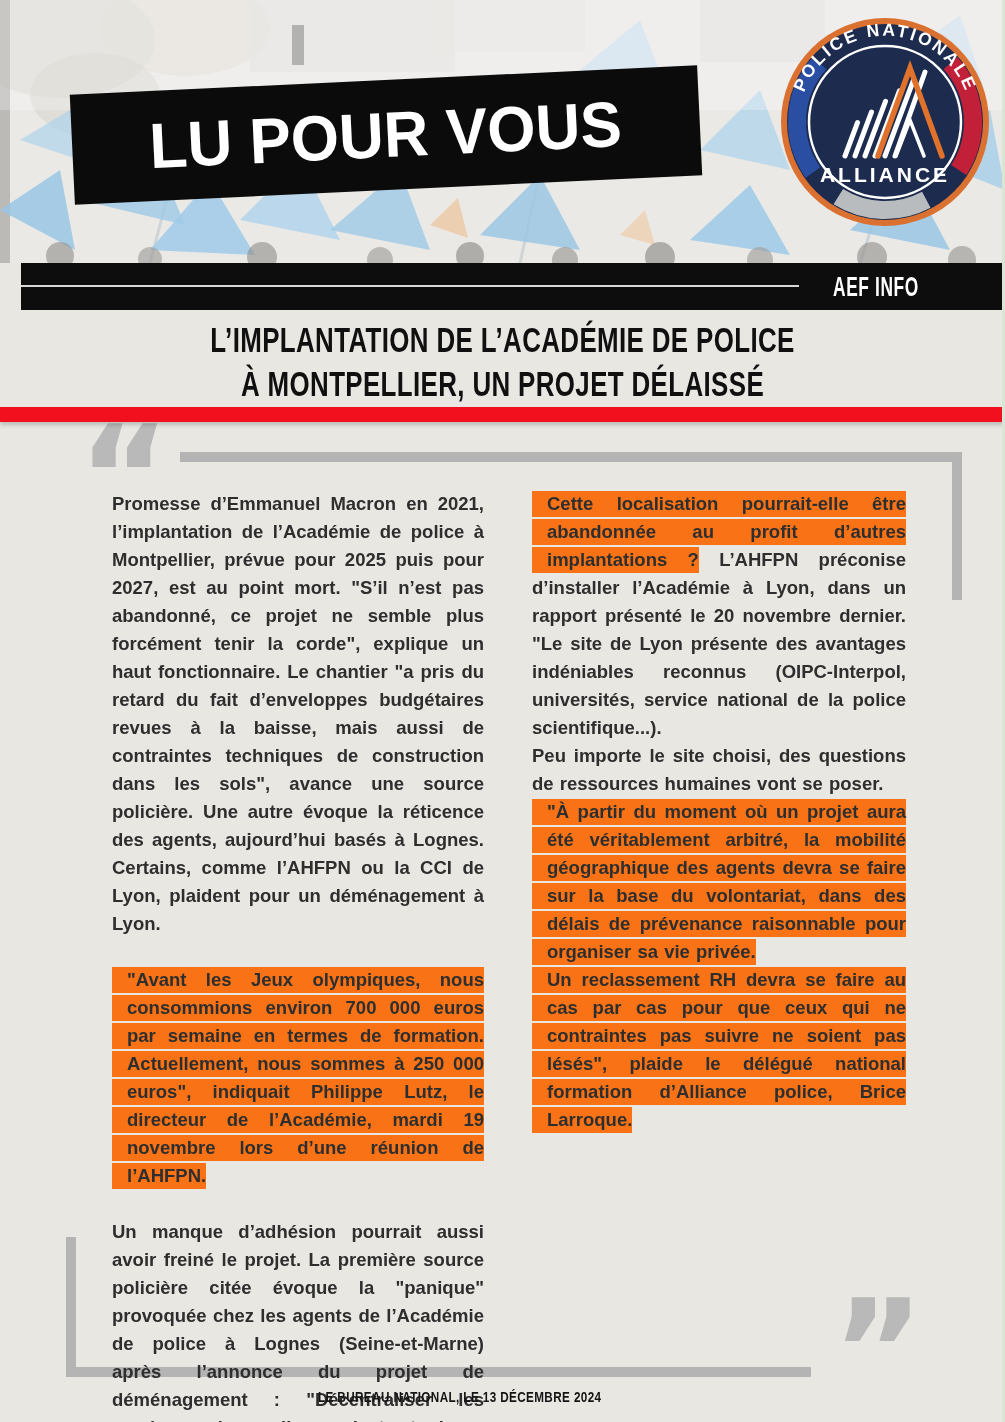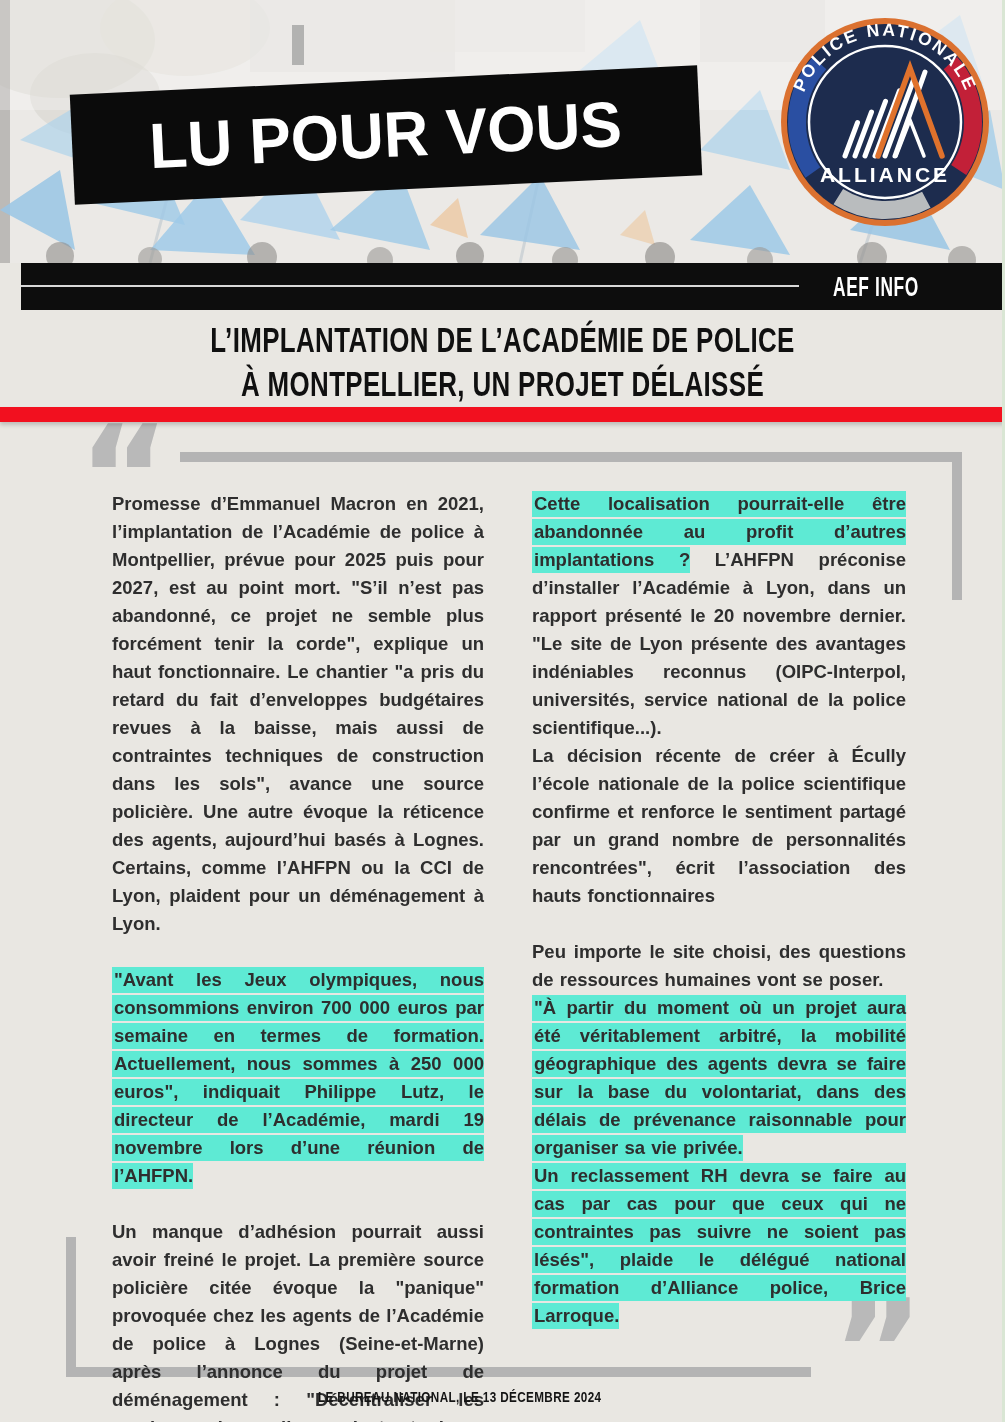--- a/index.html
+++ b/index.html
@@ -63,21 +63,21 @@
   
   .col{
     position:absolute; top:490px; text-align:justify; color:#2e2e2e;
     font-size:18.5px; line-height:28px; z-index:2; word-spacing:1px;
   }
   .col1{left:112px; width:372px;}
   .col2{left:532px; width:374px;}
   .col p{margin:0 0 28px 0;font-weight:bold;}
   .col p.tight{margin-bottom:0;}
   .hl{
-    background:#5eead4; padding:2px 0 3px 2px;
+    background:#f97316; padding:2px 0 3px 15px;
     box-decoration-break:clone; -webkit-box-decoration-break:clone;
   }
 
   
   .footer{
     position:absolute; left:0; top:1388px; width:920px; text-align:center; z-index:3;
     font-size:15px; font-weight:bold; color:#141414;
   }
   .footer span{display:inline-block; transform:scaleX(.78); white-space:nowrap; letter-spacing:.5px;}
 </style>
@@ -180,21 +180,20 @@
 
   <div class="col col1">
     <p>Promesse d’Emmanuel Macron en 2021, l’implantation de l’Académie de police à Montpellier, prévue pour 2025 puis pour 2027, est au point mort. "S’il n’est pas abandonné, ce projet ne semble plus forcément tenir la corde", explique un haut fonctionnaire. Le chantier "a pris du retard du fait d’enveloppes budgétaires revues à la baisse, mais aussi de contraintes techniques de construction dans les sols", avance une source policière. Une autre évoque la réticence des agents, aujourd’hui basés à Lognes. Certains, comme l’AHFPN ou la CCI de Lyon, plaident pour un déménagement à Lyon.</p>
     <p><span class="hl">"Avant les Jeux olympiques, nous consommions environ 700 000 euros par semaine en termes de formation. Actuellement, nous sommes à 250 000 euros", indiquait Philippe Lutz, le directeur de l’Académie, mardi 19 novembre lors d’une réunion de l’AHFPN.</span></p>
     <p>Un manque d’adhésion pourrait aussi avoir freiné le projet. La première source policière citée évoque la "panique" provoquée chez les agents de l’Académie de police à Lognes (Seine-et-Marne) après l’annonce du projet de déménagement : "Décentraliser les services de police, c’est toujours compliqué. Les gens ont une vie établie en région parisienne."</p>
   </div>
 
   <div class="col col2">
     <p class="tight"><span class="hl">Cette localisation pourrait-elle être abandonnée au profit d’autres implantations ?</span>
       <span>L’AHFPN préconise d’installer l’Académie à Lyon, dans un rapport présenté le 20 novembre dernier. "Le site de Lyon présente des avantages indéniables reconnus (OIPC-Interpol, universités, service national de la police scientifique...).</span></p>
-    <p>La décision récente de créer à Écully l’école nationale de la police scientifique confirme et renforce le sentiment partagé par un grand nombre de personnalités rencontrées", écrit l’association des hauts fonctionnaires</p>
     <p class="tight">Peu importe le site choisi, des questions de ressources humaines vont se poser.</p>
     <p><span class="hl">"À partir du moment où un projet aura été véritablement arbitré, la mobilité géographique des agents devra se faire sur la base du volontariat, dans des délais de prévenance raisonnable pour organiser sa vie privée.</span><br>
       <span class="hl">Un reclassement RH devra se faire au cas par cas pour que ceux qui ne contraintes pas suivre ne soient pas lésés", plaide le délégué national formation d’Alliance police, Brice Larroque.</span></p>
   </div>
 
   <div class="footer">
     <span>LE BUREAU NATIONAL, LE 13 DÉCEMBRE 2024</span>
   </div>
 
 </div>

